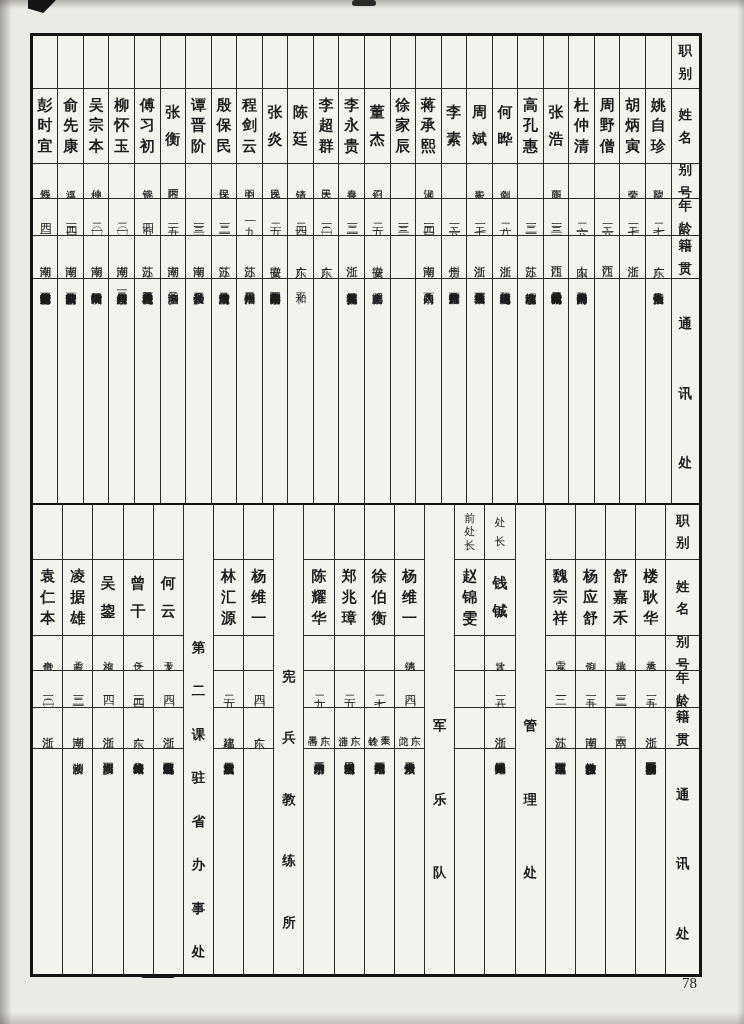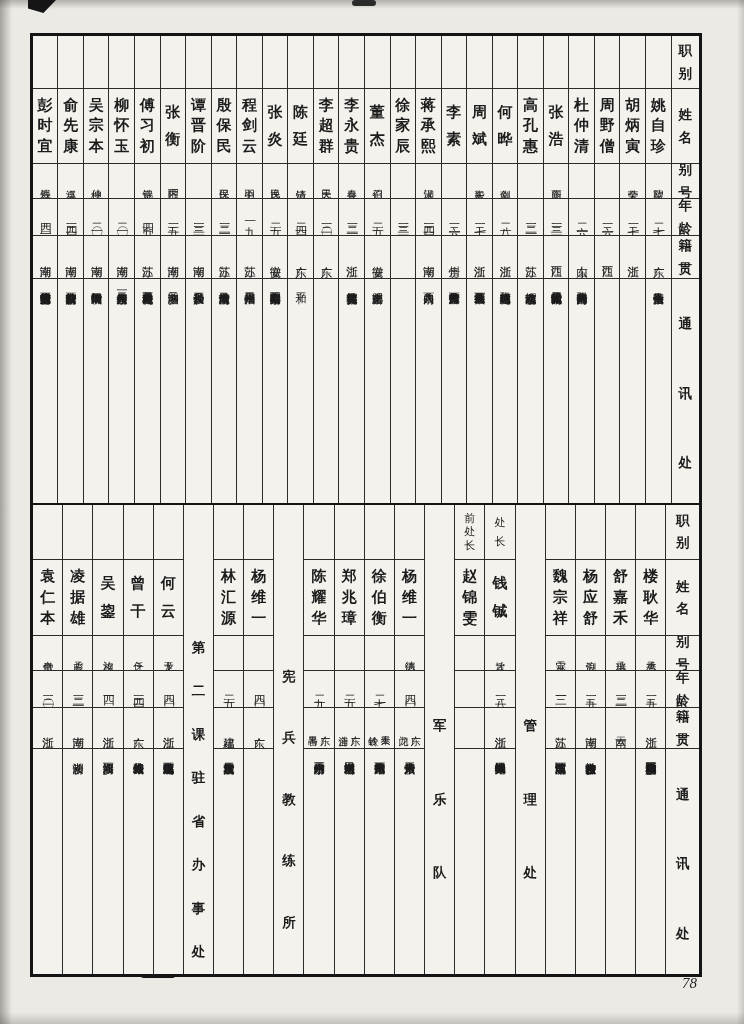--- a/index.html
+++ b/index.html
@@ -68,21 +68,21 @@
 
   .hcell{font-weight:700;font-size:13.5px;}
   .hcell .vstack{justify-content:center;gap:9px;}
   .hcell-addr .vstack{gap:56px;}
 
   .section-col .s-cell{flex:1;border-top:none;align-items:stretch;}
   .section-label{font-size:13.5px;font-weight:700;height:100%;justify-content:center;
                  padding-top:120px;}
 
   .page-number{position:absolute;left:682px;top:975px;font-size:15px;
-               font-family:"Liberation Serif","DejaVu Serif",serif;color:#222;font-style:italic;}
+               font-family:"Liberation Serif","DejaVu Serif",serif;color:#222;}
 </style>
 </head>
 <body>
 
 <div class="page">
   <div class="edge-left"></div>
   <div class="edge-top"></div>
   <div class="edge-bottom"></div>
   <div class="edge-right"></div>
   <div class="art-tl"></div>

